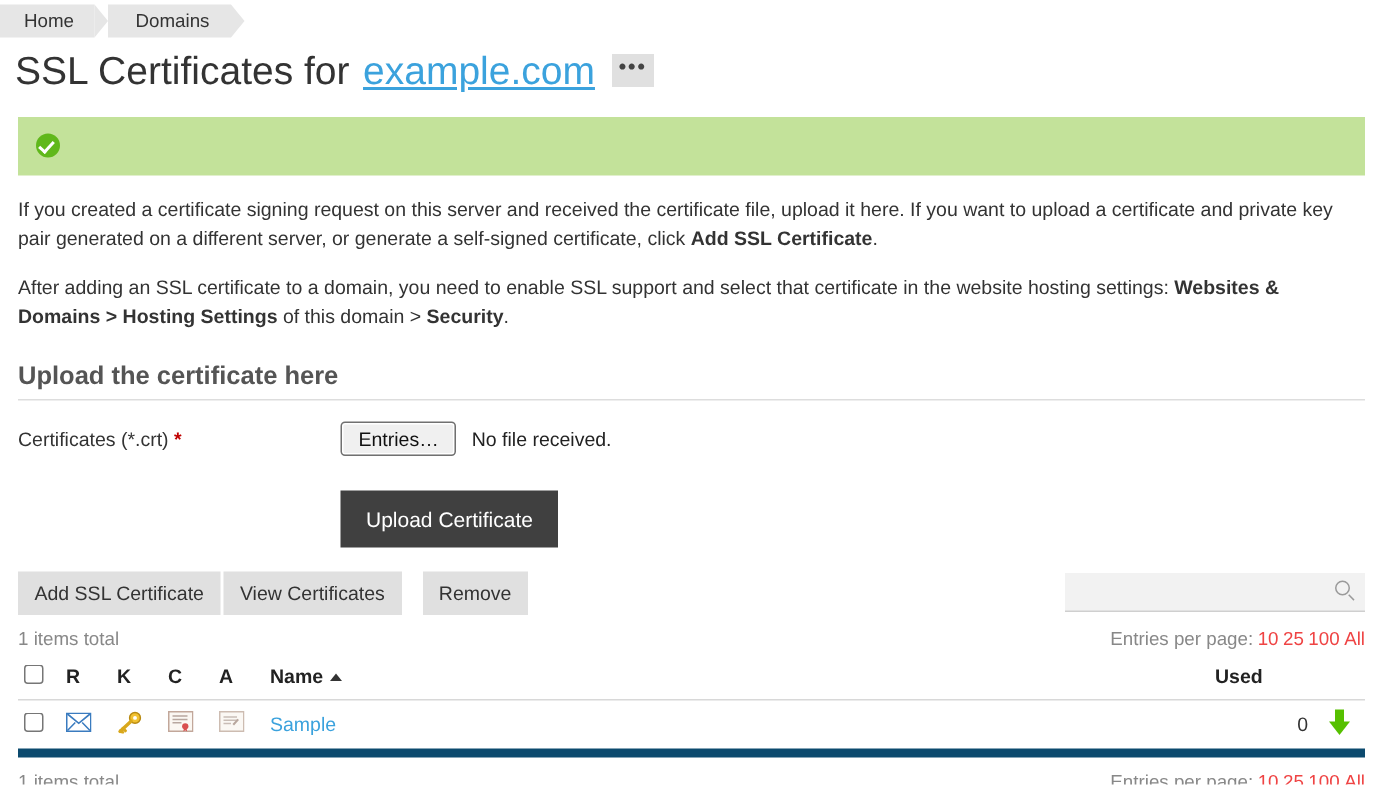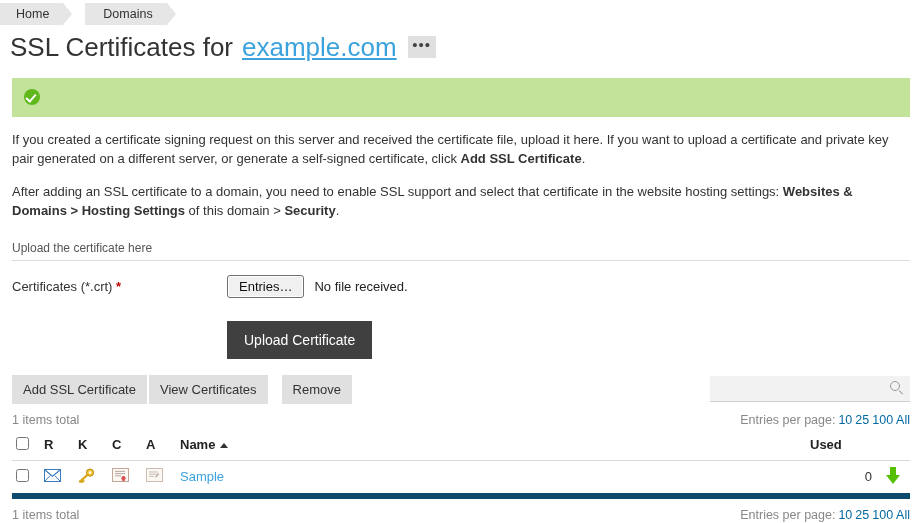--- a/index.html
+++ b/index.html
@@ -13,21 +13,20 @@
     overflow: hidden;
   }
 
   
   .breadcrumb {
     height: 22px;
     display: flex;
     align-items: stretch;
     padding-left: 0;
     margin-top: 3px;
-    gap: 13px;
   }
   .crumb {
     position: relative;
     background: #e6e6e6;
     color: #333;
     font-size: 12.5px;
     display: flex;
     align-items: center;
     padding: 0 14px 0 18px;
     margin-right: 9px;
@@ -111,22 +110,22 @@
     margin: 13px 12px 0 12px;
     font-size: 13px;
     line-height: 1.5;
     color: #333;
   }
   .para b { font-weight: bold; }
 
   
   .section-heading {
     margin: 20px 12px 0 12px;
-    font-size: 12px;
-    font-weight: normal;
+    font-size: 17px;
+    font-weight: bold;
     color: #555555;
     padding-bottom: 5px;
     border-bottom: 1px solid #dddddd;
   }
 
   
   .form-row {
     display: flex;
     align-items: center;
     margin: 14px 12px 0 12px;
@@ -235,21 +234,21 @@
   
   .pager-row {
     display: flex;
     align-items: center;
     margin: 9px 12px 0 12px;
     font-size: 12.5px;
     color: #888888;
   }
   .pager-spacer { flex: 1 1 auto; }
   .pager-links a {
-    color: #0369a1;
+    color: #ef4444;
     text-decoration: none;
     margin-left: 3px;
   }
   .pager-label { color: #888888; }
 
   
   table.list {
     width: calc(100% - 24px);
     margin: 6px 12px 0 12px;
     border-collapse: collapse;

